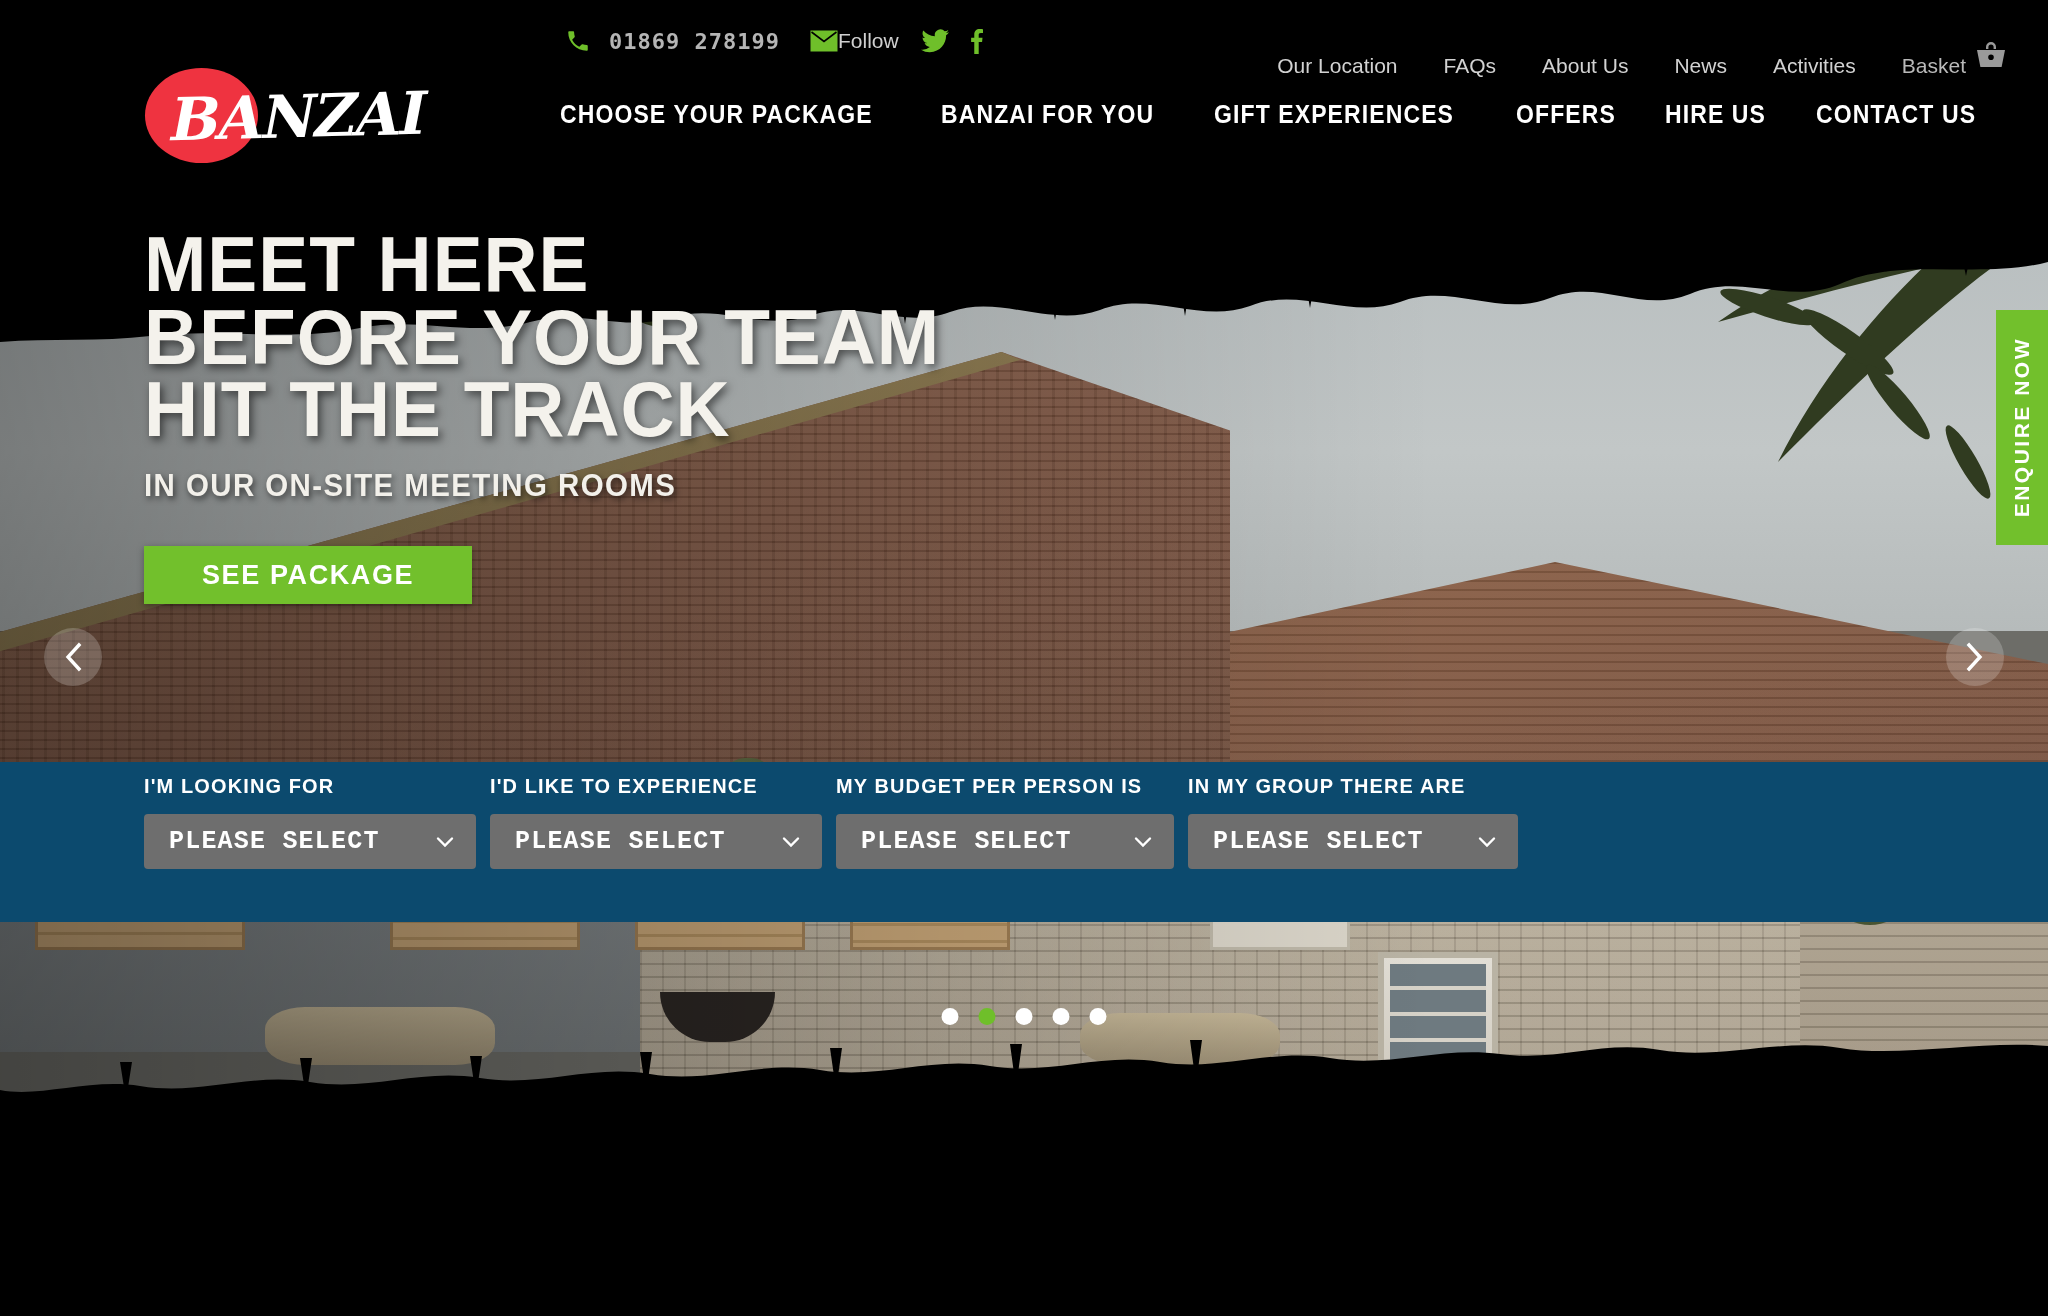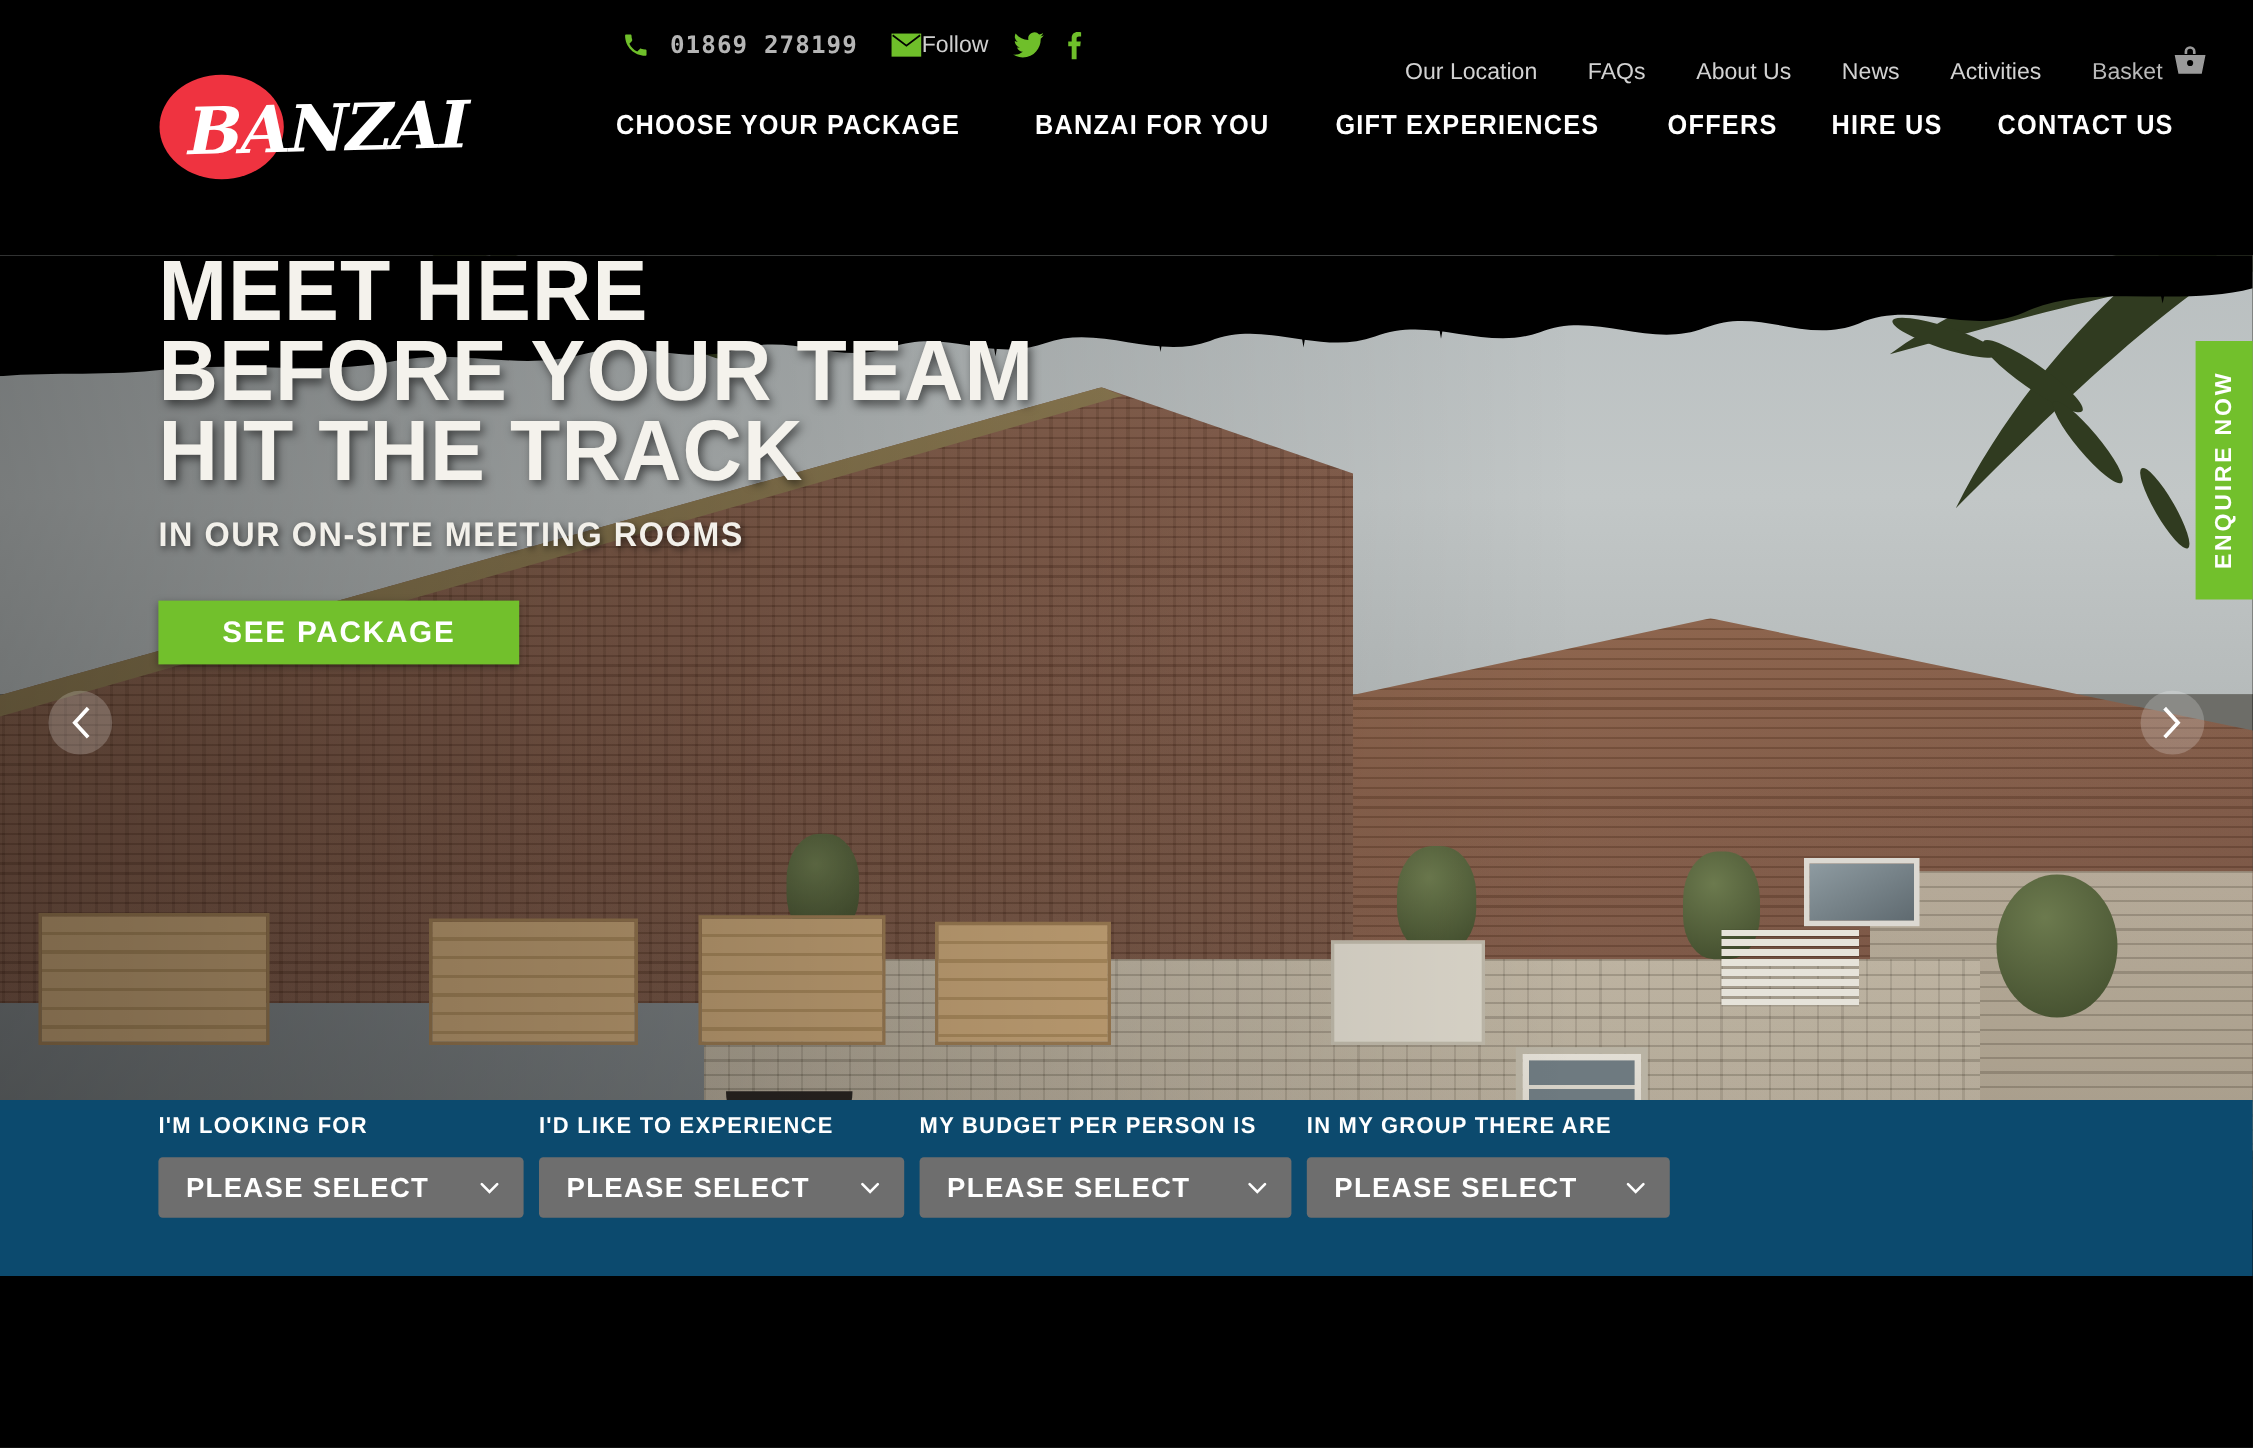--- a/index.html
+++ b/index.html
@@ -2,21 +2,21 @@
 <html><head>
 <meta charset="utf-8">
 <style>
   * { box-sizing: border-box; margin: 0; padding: 0; }
   html, body {
     width: 2048px; height: 1316px;
     background: #000;
     font-family: "Liberation Sans", sans-serif;
     overflow: hidden;
   }
-  .page { position: relative; width: 2048px; height: 1160px; background: #000; }
+  .page { position: relative; width: 2048px; height: 922px; background: #000; }
 
   
   .topbar {
     position: absolute; top: 0; left: 0; width: 2048px; height: 100px;
     background: #000; z-index: 40;
   }
   .contact-group {
     position: absolute; left: 565px; top: 28px;
     display: flex; align-items: center; gap: 0px;
   }
@@ -263,21 +263,21 @@
   .field label {
     color: #fff; font-family:"Liberation Sans Narrow","Liberation Sans",sans-serif;
     font-weight: bold; font-size: 21px; letter-spacing: 1.2px;
     margin-bottom: 16px; transform: scaleX(.95); transform-origin: left center;
   }
   .select-wrap { position: relative; }
   .sel {
     appearance: none; -webkit-appearance: none;
     background: #6e6e6e; color: #fff; border: 0; border-radius: 4px;
     height: 55px; padding: 0 58px 0 25px;
-    font-family:Liberation Sans, sans-serif;
+    font-family:Liberation Mono, monospace;
     font-weight: bold; font-size: 25px; letter-spacing: 1.2px;
     cursor: pointer;
   }
   .sel-1 { width: 332px; }
   .sel-2 { width: 332px; }
   .sel-3 { width: 338px; }
   .sel-4 { width: 330px; }
   .chev {
     position: absolute; right: 22px; top: 50%; transform: translateY(-50%);
     width: 18px; height: 11px; pointer-events: none;

